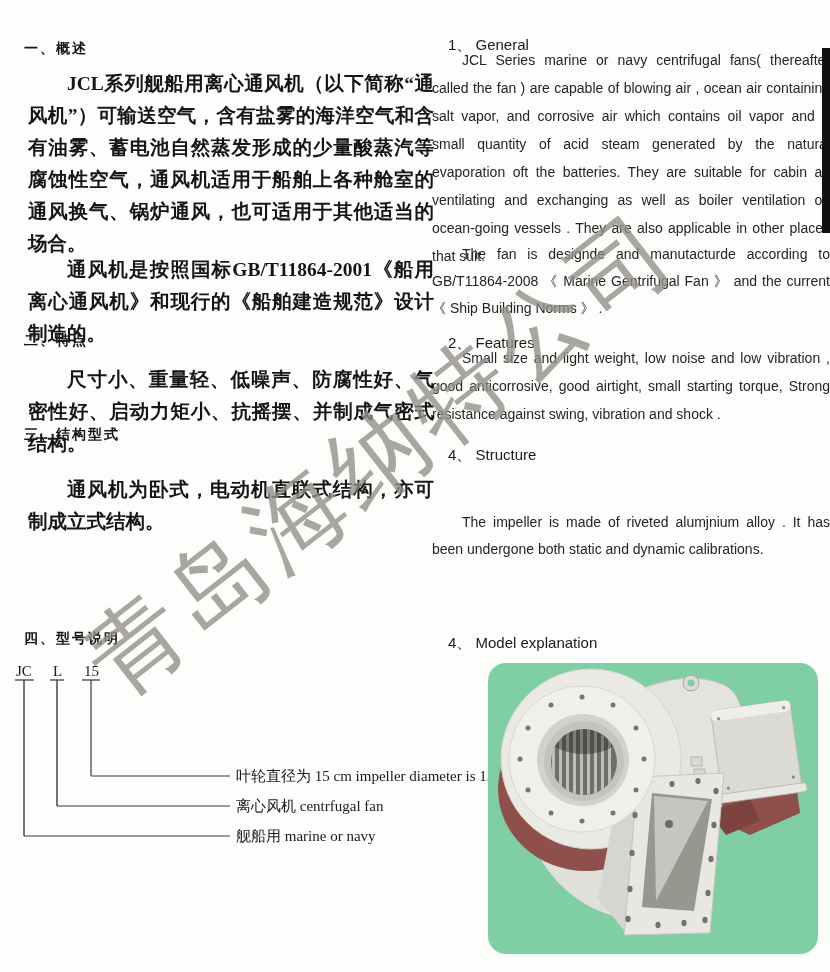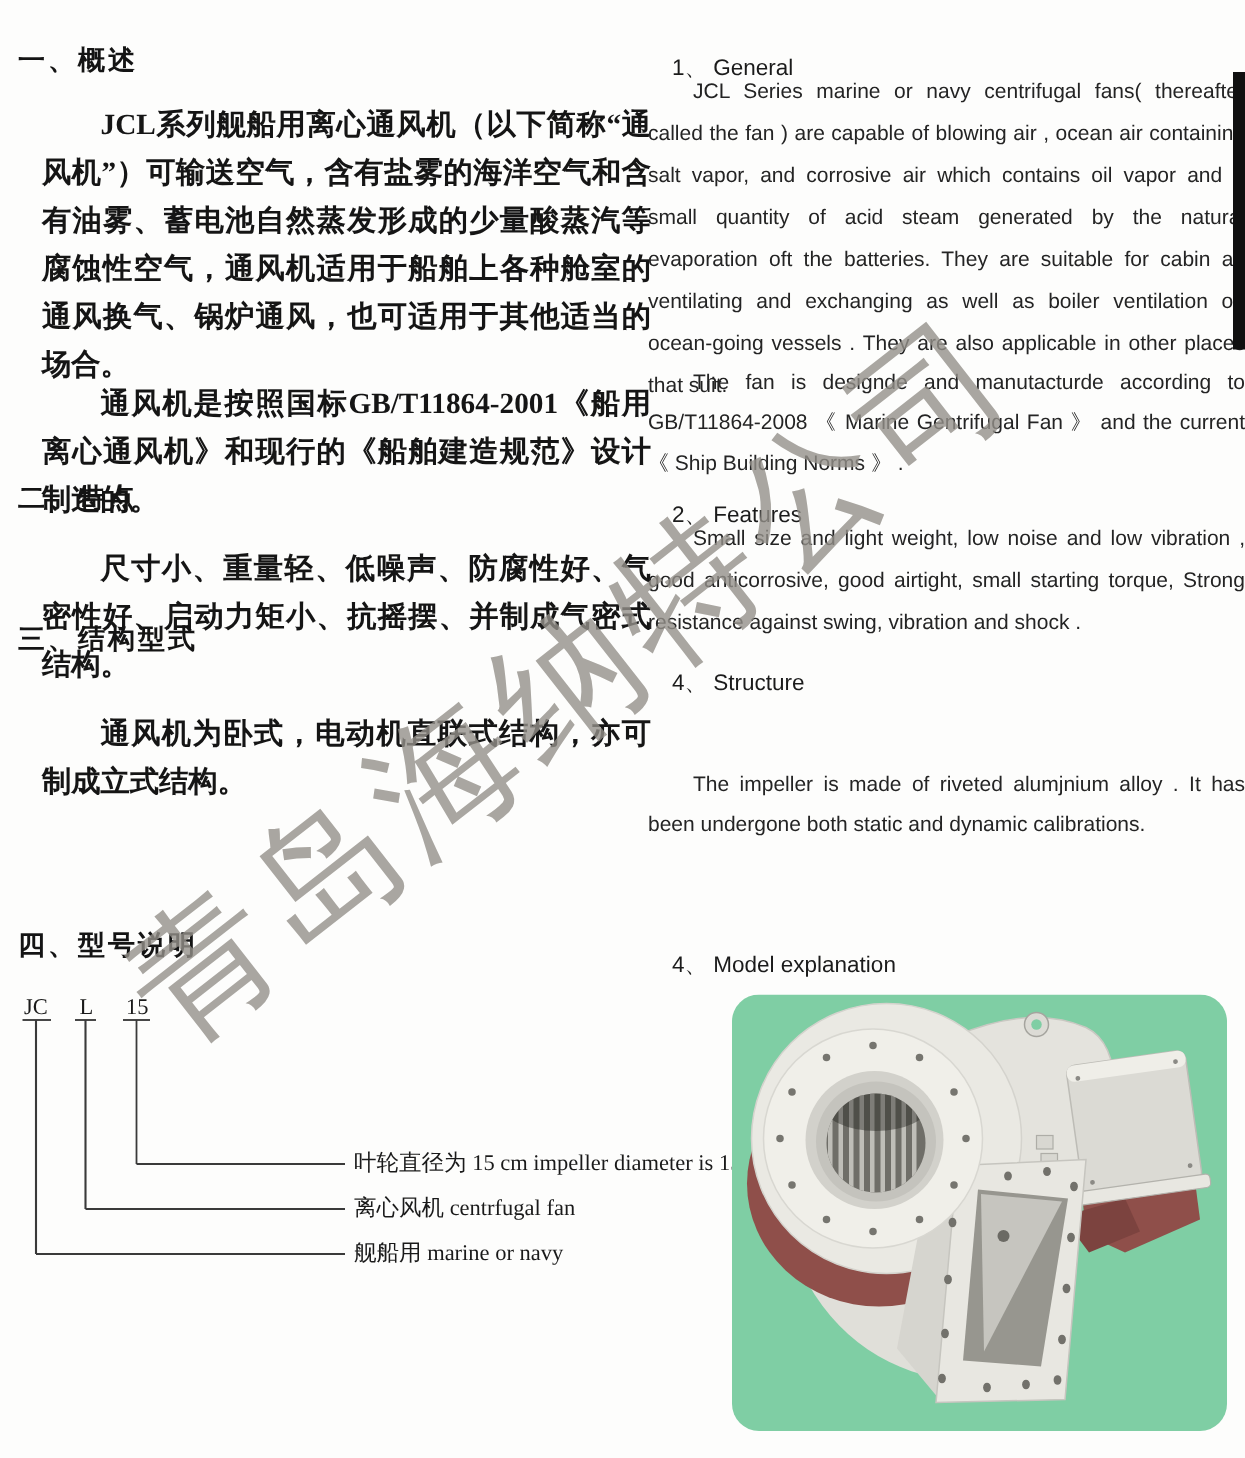--- a/index.html
+++ b/index.html
@@ -4,21 +4,21 @@
 <style>
   html,body { margin:0; padding:0; background:#e8e8e8; }
   .page {
     position:relative; width:830px; height:972px; margin:0 auto;
     background:#fdfdfc; overflow:hidden;
     font-family:"Liberation Serif", serif;
   }
   
   .col-left { position:absolute; left:12px; top:0; width:406px; height:660px; }
   .zh-h {
-    position:absolute; left:0; margin:0; font-size:18px; font-weight:700;
+    position:absolute; left:0; margin:12px; font-size:14px; font-weight:700;
     color:#141414; letter-spacing:2px; white-space:nowrap;
   }
   .zh-p {
     position:absolute; left:0; margin:16px; width:406px;
     font-size:19.5px; line-height:32px; font-weight:600;
     color:#151515; text-align:justify; text-indent:2em;
   }
   
   .col-right { position:absolute; left:432px; top:0; width:398px; height:660px;
     font-family:"Liberation Sans", sans-serif; }

